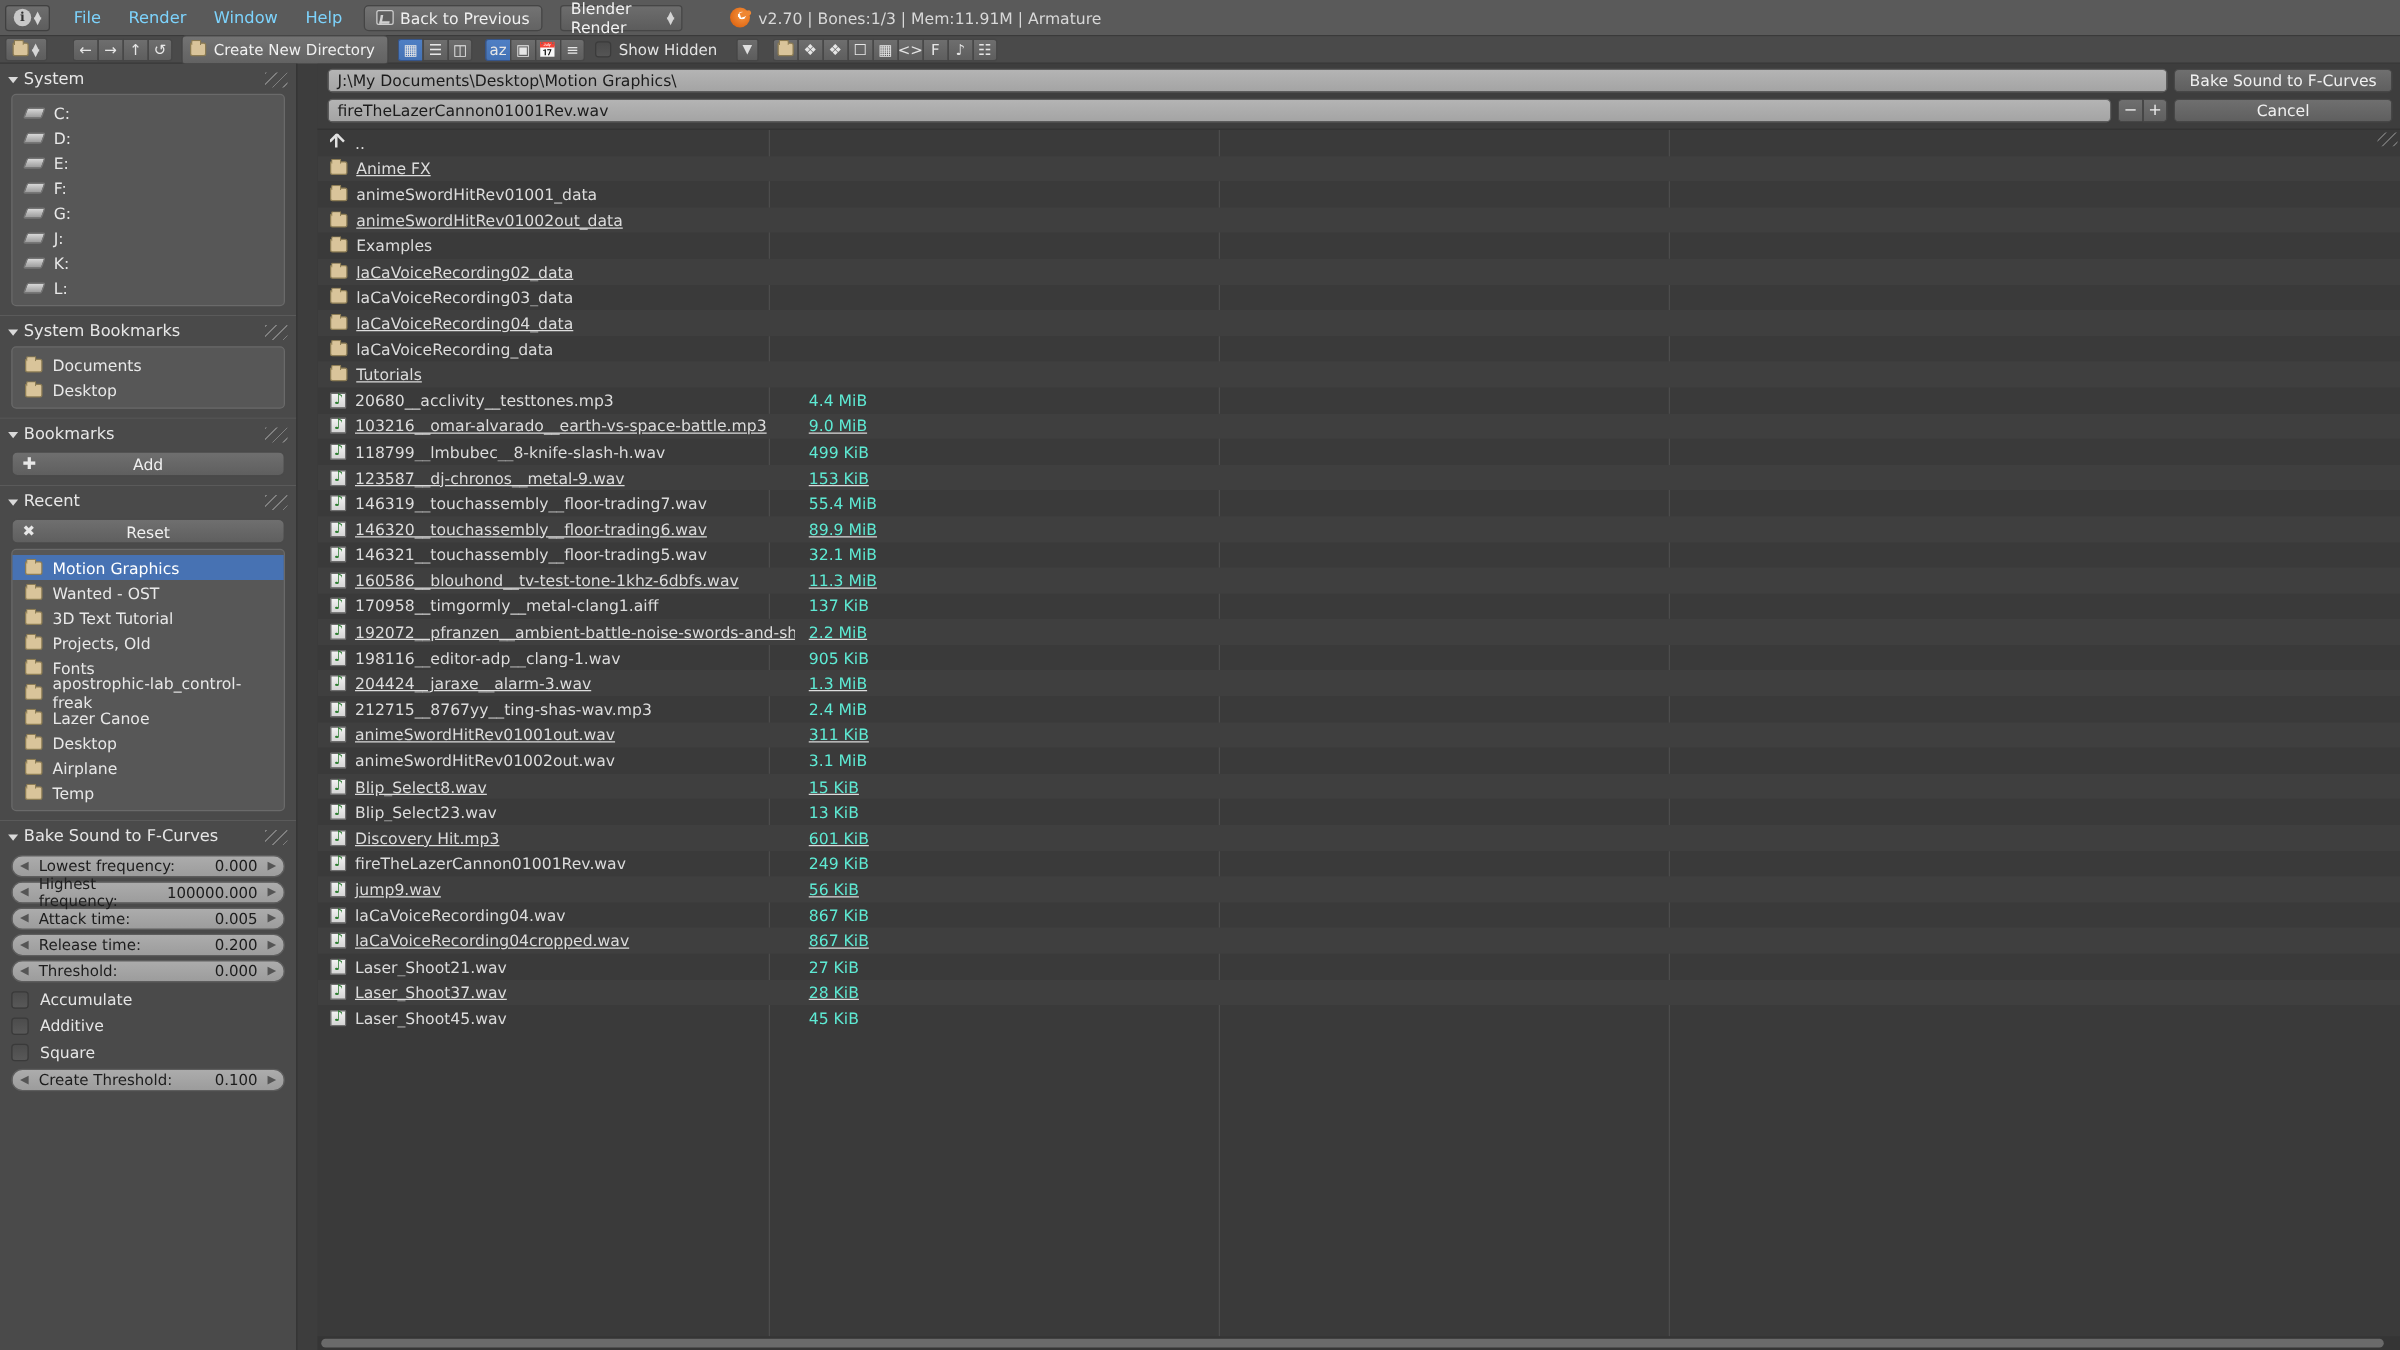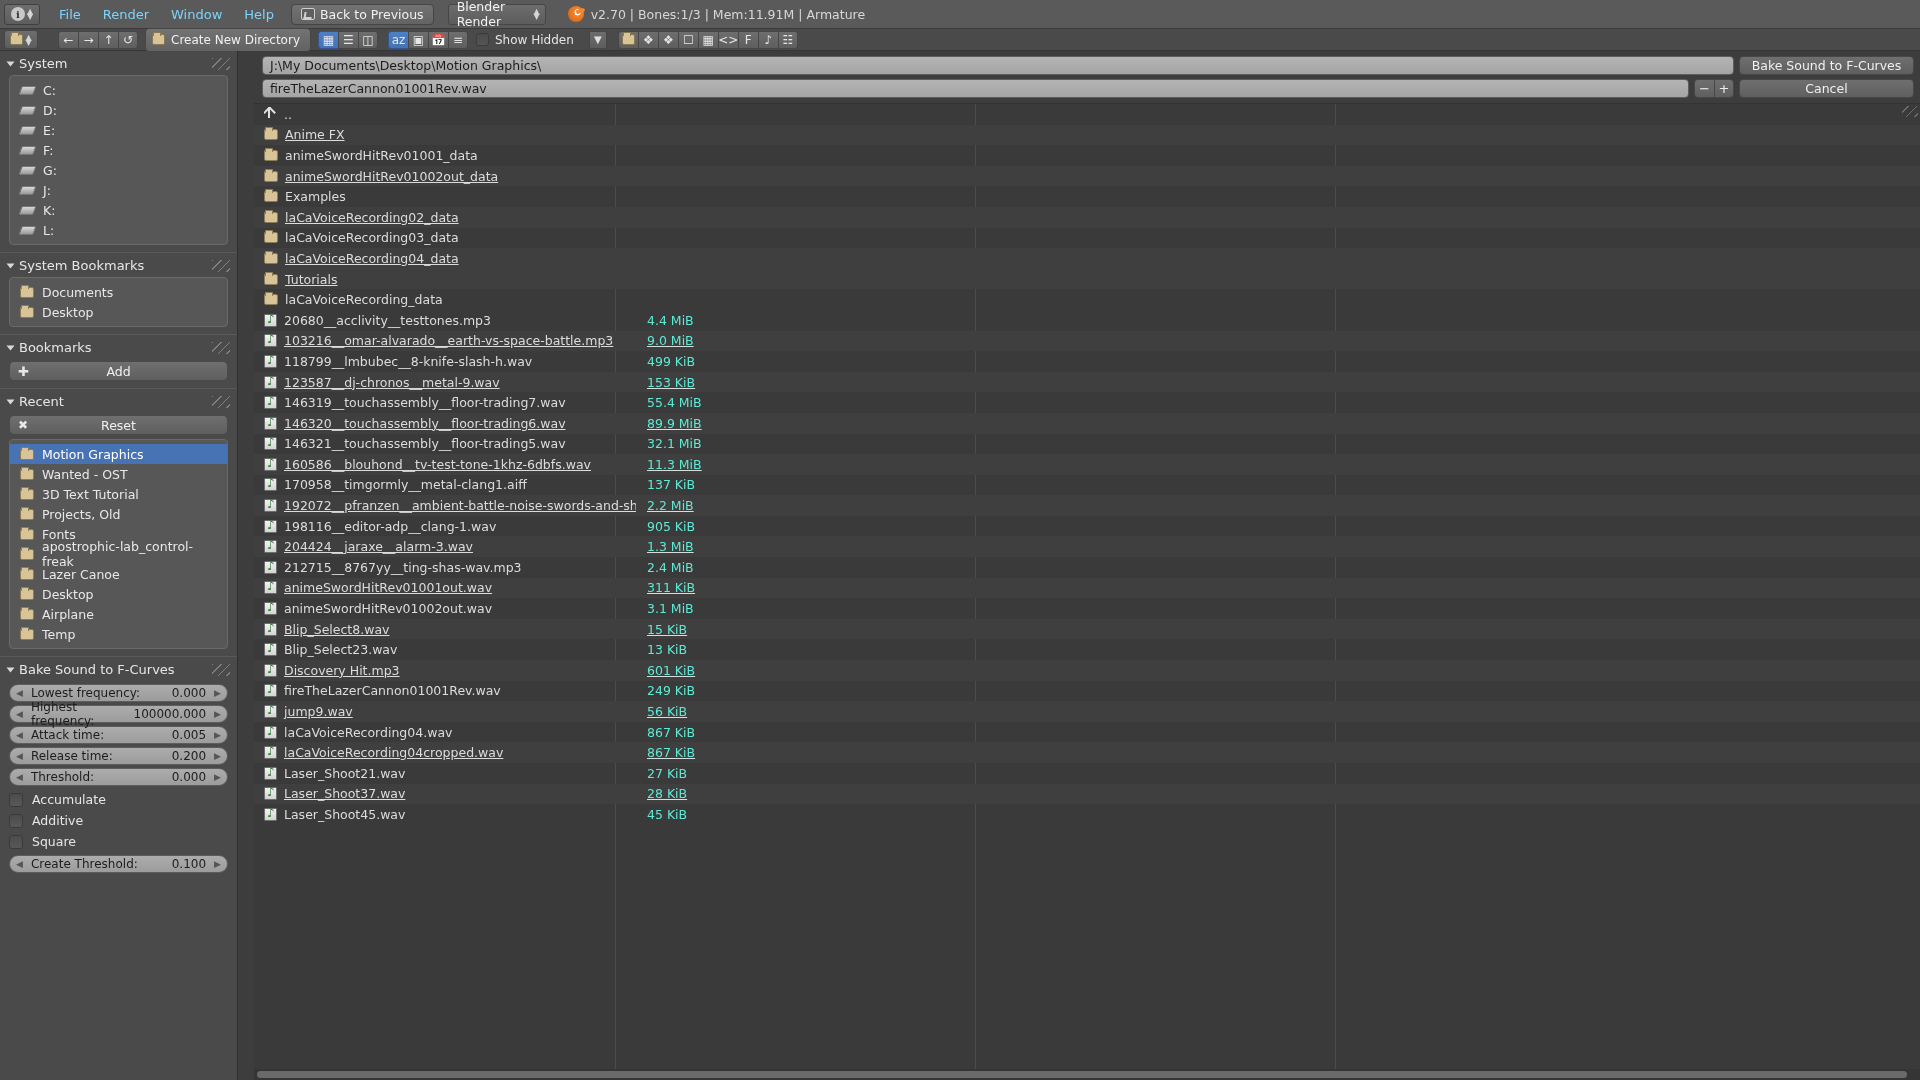--- a/index.html
+++ b/index.html
@@ -53,21 +53,21 @@
     border-left:2px solid #d0d0d0;border-bottom:2px solid #d0d0d0;
     transform:skewX(-10deg);
   }
   .engine-select{
     height:21px;width:98px;margin-left:14px;
     background:linear-gradient(#6d6d6d,#5c5c5c);
     border:1px solid #464646;border-radius:3px;
     display:flex;align-items:center;justify-content:space-between;
     padding:0 5px 0 8px;font-size:12.5px;color:#f2f2f2;
   }
-  .status-wrap{display:flex;align-items:center;gap:7px;margin-left:22px;}
+  .status-wrap{display:flex;align-items:center;gap:7px;margin-left:38px;}
   .blender-logo{
     width:16px;height:16px;border-radius:50%;
     background:radial-gradient(circle at 60% 40%, #ffffff 0%, #ffffff 22%, #ef8733 24%, #e06a17 70%, #c25a10 100%);
     position:relative;
   }
   .blender-logo:after{
     content:"";position:absolute;left:8px;top:3px;width:9px;height:4px;
     background:#ef8733;border-radius:0 4px 4px 0;transform:rotate(-18deg);
   }
   .status-text{font-size:12.5px;color:#d8d8d8;}
@@ -174,21 +174,21 @@
   }
   .num-field .lbl{margin-left:8px;}
   .num-field .val{margin-right:8px;}
   .arrL,.arrR{font-size:9px;color:#555;}
   .chk-row{display:flex;align-items:center;gap:9px;padding:3px 9px;font-size:12.5px;color:#e6e6e6;}
   .chk-box{width:14px;height:14px;border-radius:3px;background:linear-gradient(#4c4c4c,#585858);border:1px solid #3a3a3a;}
 
   
   .rightside{flex:1;display:flex;flex-direction:column;min-width:0;background:#3d3d3d;}
   .pathrow{
-    display:flex;align-items:center;gap:5px;padding:4px 6px 2px 8px;height:26px;
+    display:flex;gap:5px;padding:4px 6px 2px 8px;height:26px;
   }
   .text-field{
     flex:1;height:19px;border-radius:4px;
     background:linear-gradient(#b4b4b4,#a4a4a4);
     border:1px solid #5e5e5e;
     display:flex;align-items:center;
     padding:0 7px;font-size:12.5px;color:#1c1c1c;
     min-width:0;overflow:hidden;white-space:nowrap;
   }
   .act-btn{
@@ -592,36 +592,36 @@
               </span>
               <span class="size"></span>
             </div>
             <div class="frow alt">
               <span class="name">
                 <span class="fold-ico"></span>
                 <span>laCaVoiceRecording04_data</span>
               </span>
               <span class="size"></span>
             </div>
+            <div class="frow">
+              <span class="name">
+                <span class="fold-ico"></span>
+                <span>laCaVoiceRecording_data</span>
+              </span>
+              <span class="size"></span>
+            </div>
             <div class="frow alt">
               <span class="name">
                 <span class="fold-ico"></span>
                 <span>Tutorials</span>
               </span>
               <span class="size"></span>
             </div>
             <div class="frow">
               <span class="name">
-                <span class="fold-ico"></span>
-                <span>laCaVoiceRecording_data</span>
-              </span>
-              <span class="size"></span>
-            </div>
-            <div class="frow">
-              <span class="name">
                 <span class="snd-ico"></span>
                 <span>20680__acclivity__testtones.mp3</span>
               </span>
               <span class="size">4.4 MiB</span>
             </div>
             <div class="frow alt">
               <span class="name">
                 <span class="snd-ico"></span>
                 <span>103216__omar-alvarado__earth-vs-space-battle.mp3</span>
               </span>

